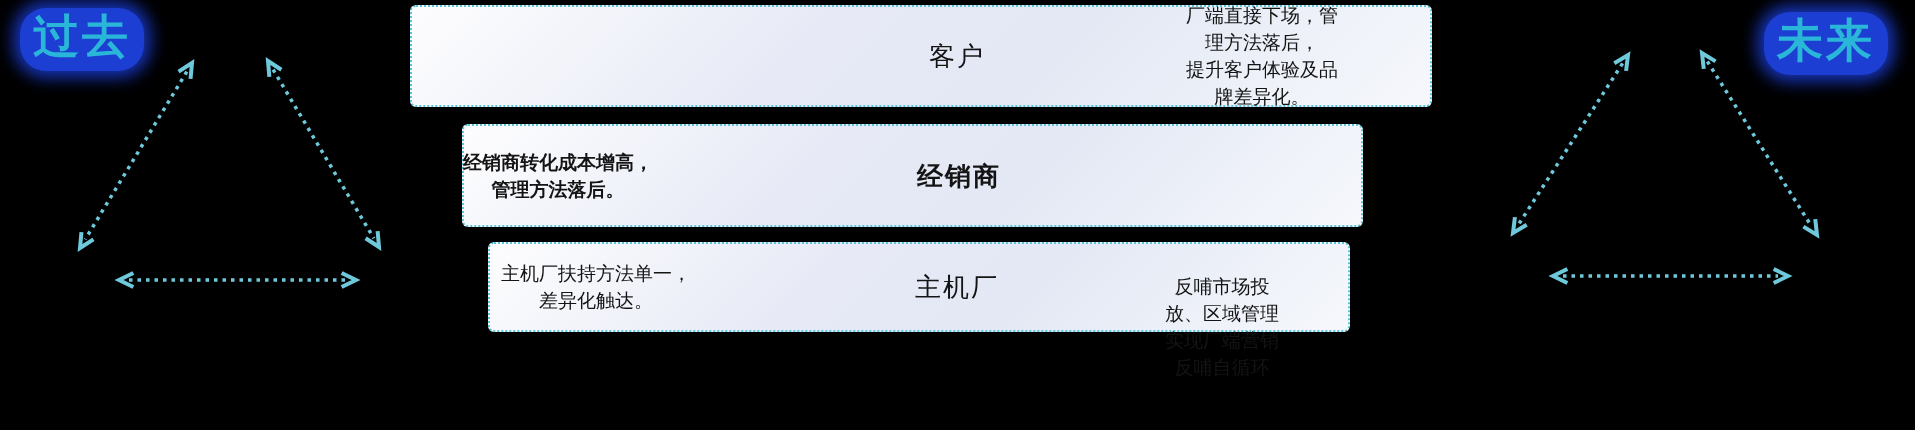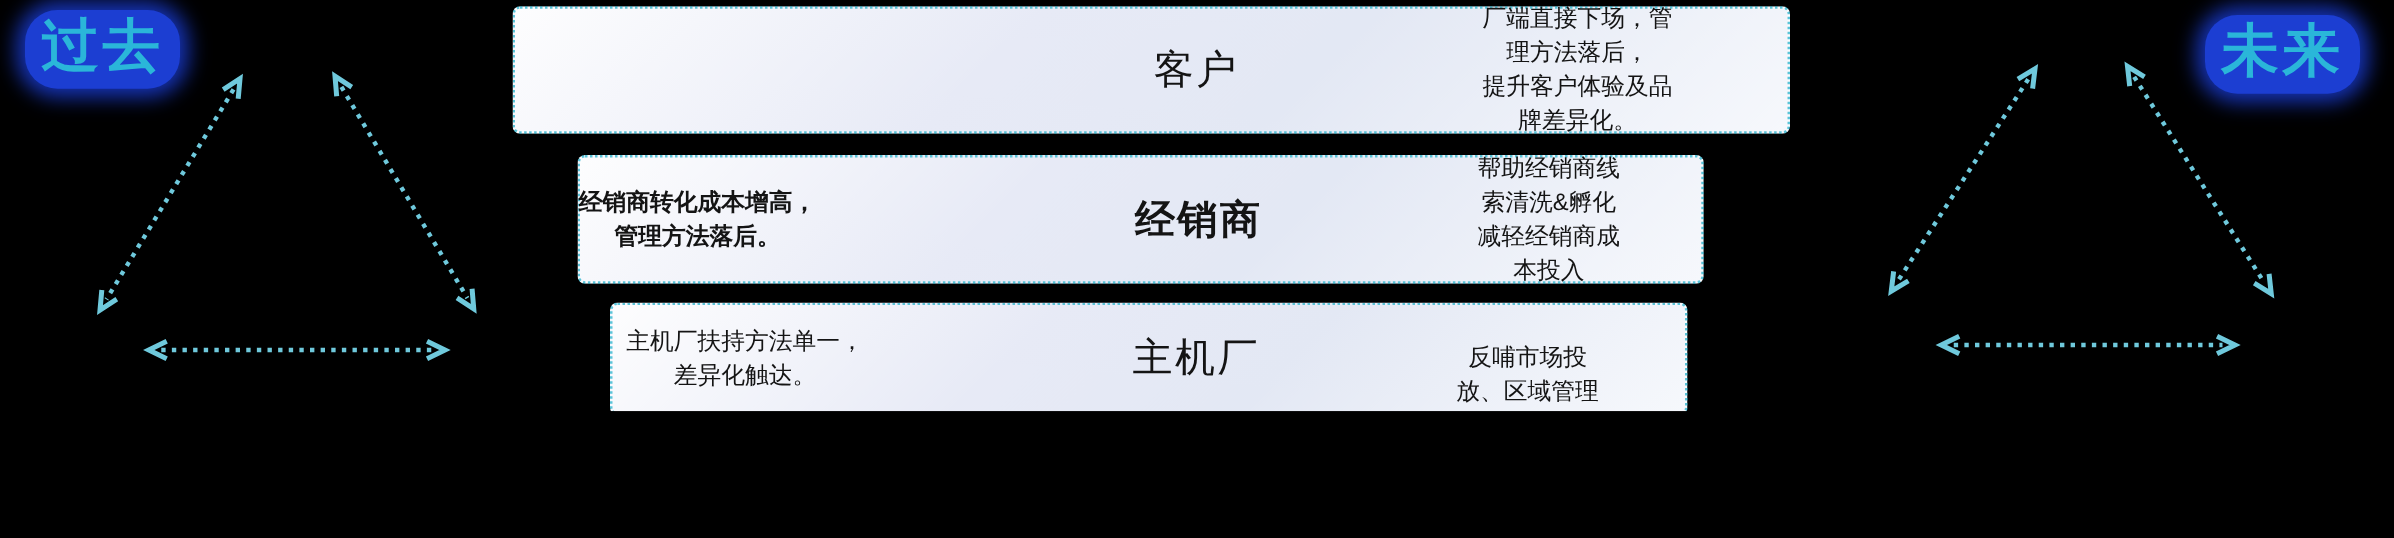--- a/index.html
+++ b/index.html
@@ -1,18 +1,18 @@
 <!DOCTYPE html>
 <html><head>
 <meta charset="utf-8">
 <style>
   html,body{margin:0;padding:0;background:#000;}
   .canvas{
     position:relative;
-    width:1915px;height:329px;
+    width:1915px;height:430px;
     background:#000;
     overflow:hidden;
     font-family:"Liberation Sans", sans-serif;
   }
   #arrow-layer{position:absolute;left:0;top:0;pointer-events:none;}
 
   
   .tag{
     position:absolute;
     font-size:46px;
@@ -47,21 +47,21 @@
     transform:translate(-50%,-50%);
     white-space:pre-line;
     text-align:center;
     font-size:19px;
     line-height:27px;
   }
   .entity{
     position:absolute;
     top:50%;
     transform:translate(-50%,-50%);
-    font-size:32px;
+    font-size:26px;
     letter-spacing:2px;
     white-space:nowrap;
   }
   .b1 .pain{left:103px;}   .b1 .entity{left:545px;} .b1 .solution{left:850px;}
   .b2 .pain{left:94px;font-weight:bold;}    .b2 .entity{left:495px;font-weight:bold;} .b2 .solution{left:775px;}
   .b3 .pain{left:106px;}   .b3 .entity{left:467px;} .b3 .solution{left:732px;margin-top:40px;}
 </style>
 </head>
 <body>
 
@@ -106,22 +106,20 @@
   <div class="box b1">
     <div class="entity">客户</div>
     <div class="solution">厂端直接下场，管理方法落后，
 提升客户体验及品牌差异化。</div>
   </div>
 
   <div class="box b2">
     <div class="pain">经销商转化成本增高，
 管理方法落后。</div>
     <div class="entity">经销商</div>
-    <div class="solution">帮助经销商线索清洗&amp;孵化
-减轻经销商成本投入</div>
   </div>
 
   <div class="box b3">
     <div class="pain">主机厂扶持方法单一，
 差异化触达。</div>
     <div class="entity">主机厂</div>
     <div class="solution">反哺市场投放、区域管理
 实现厂端营销反哺自循环</div>
   </div>
 

